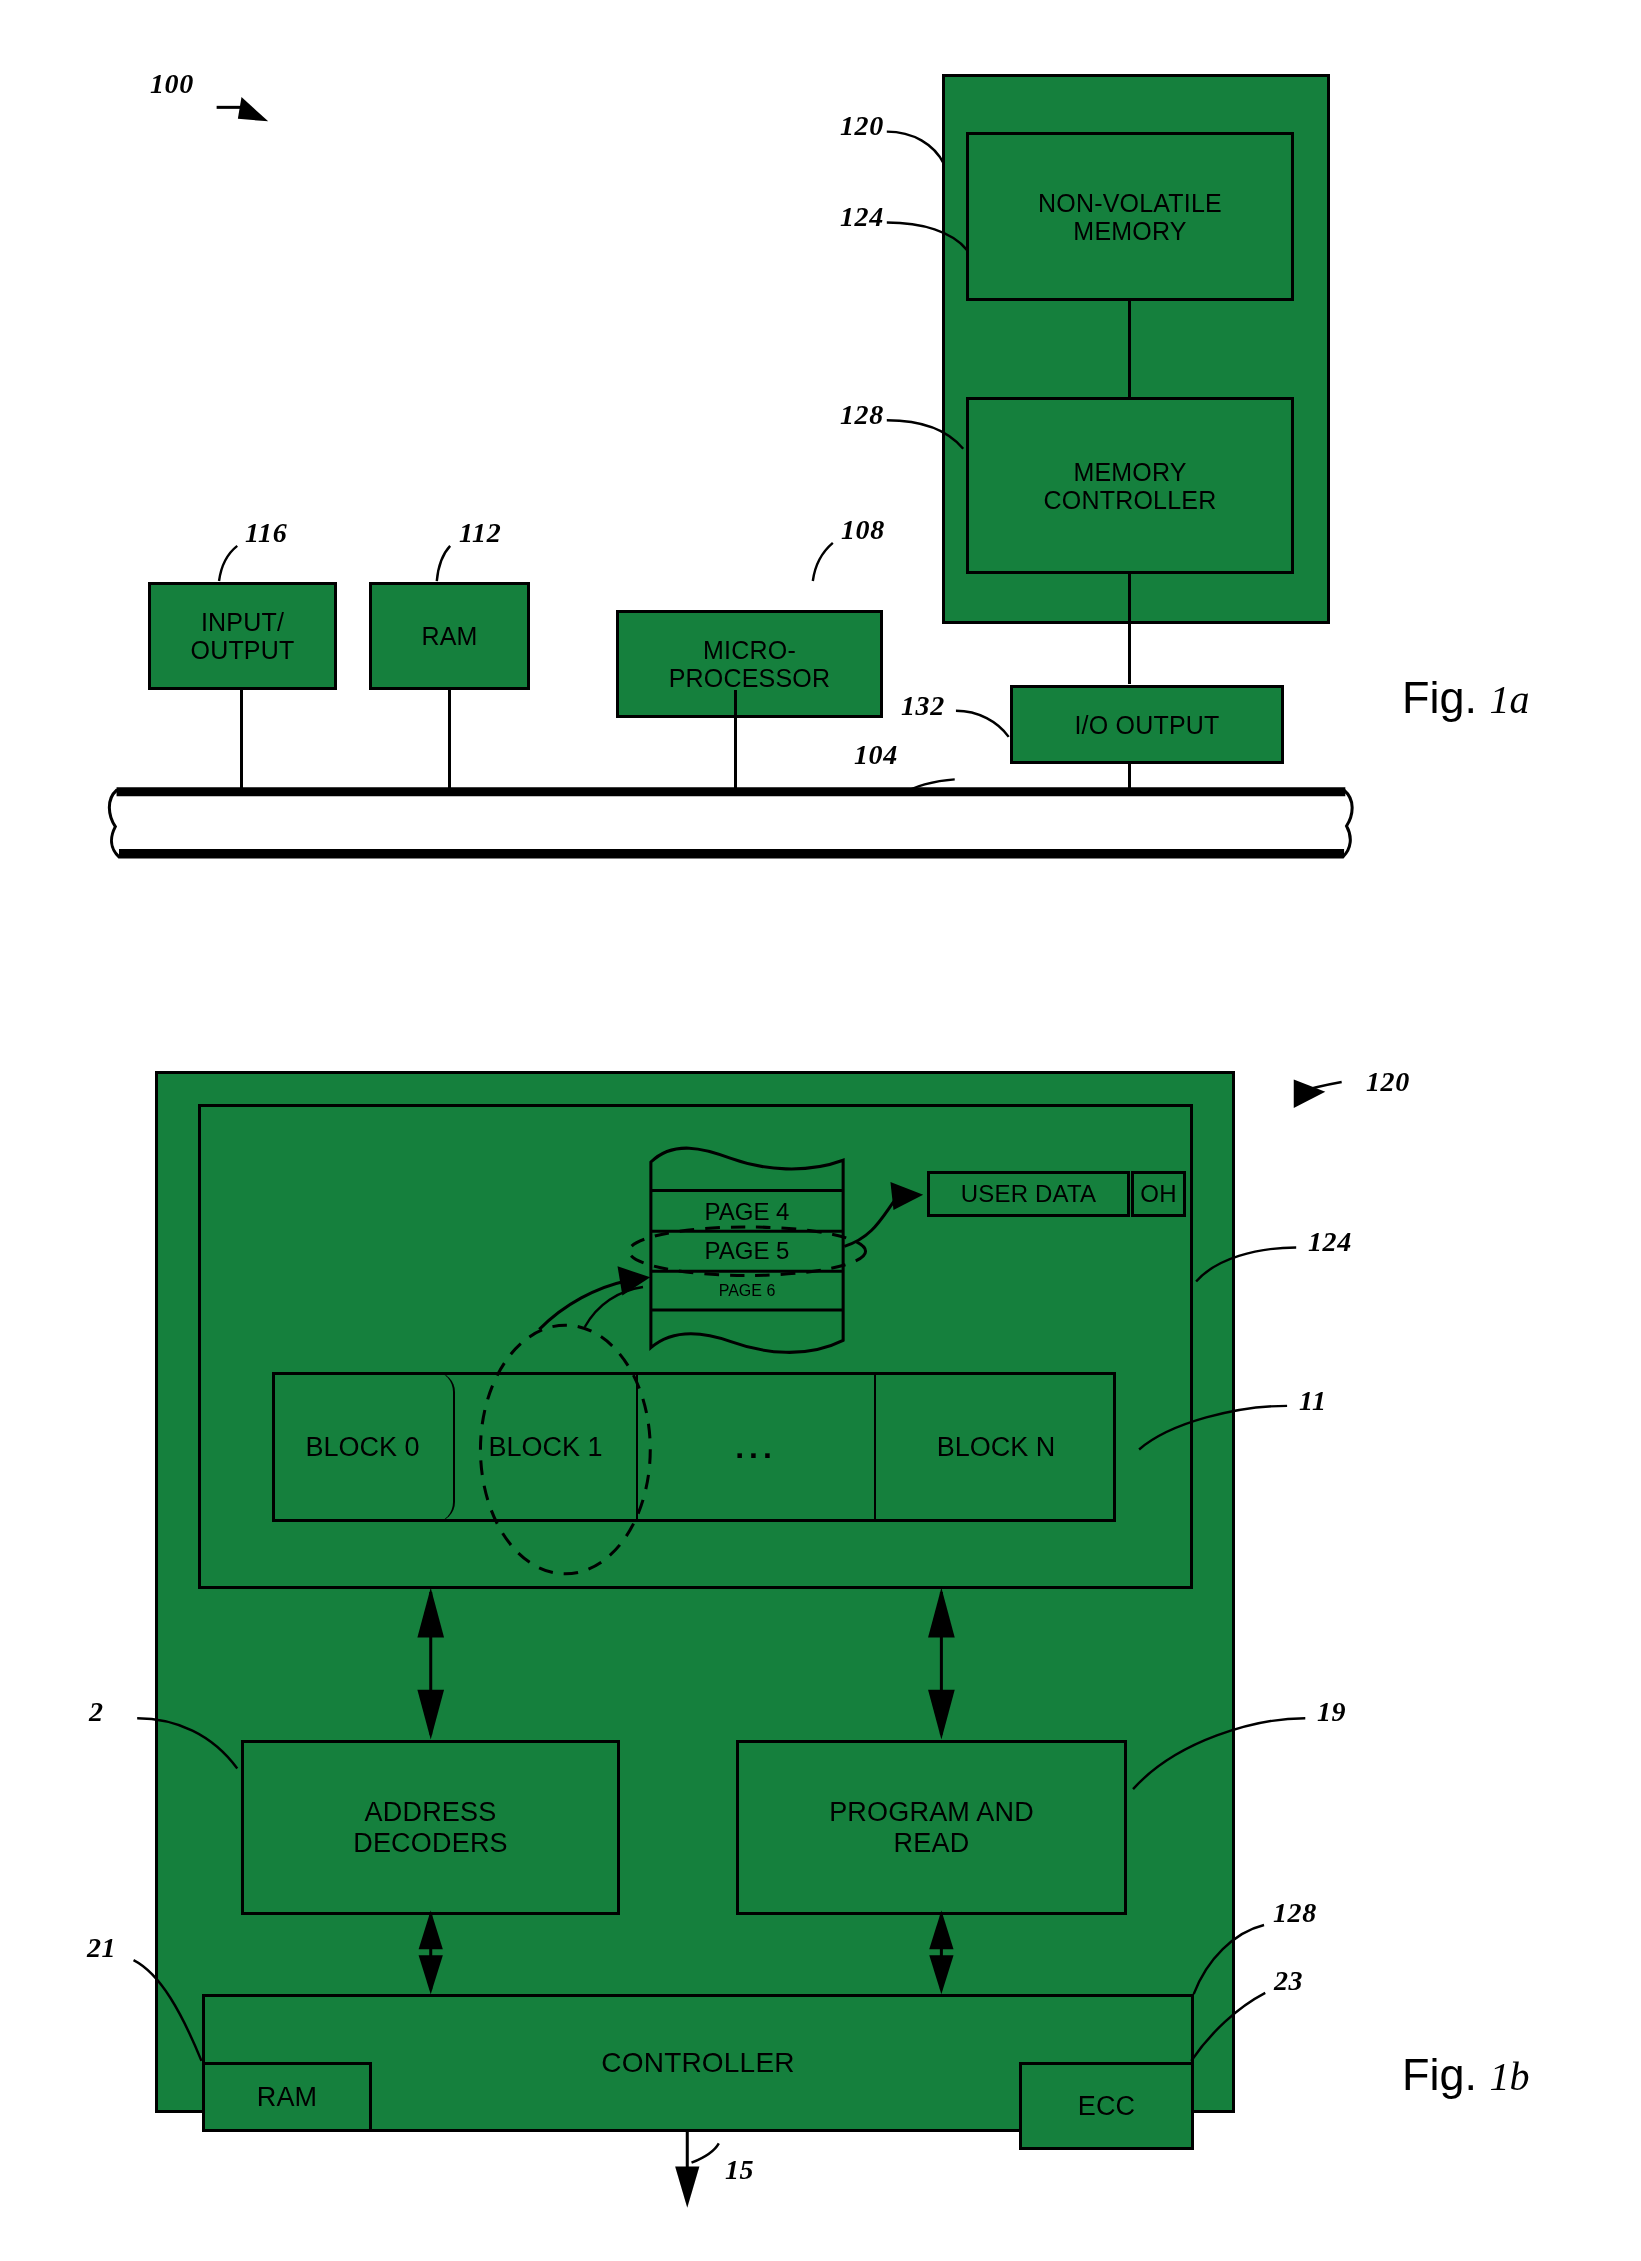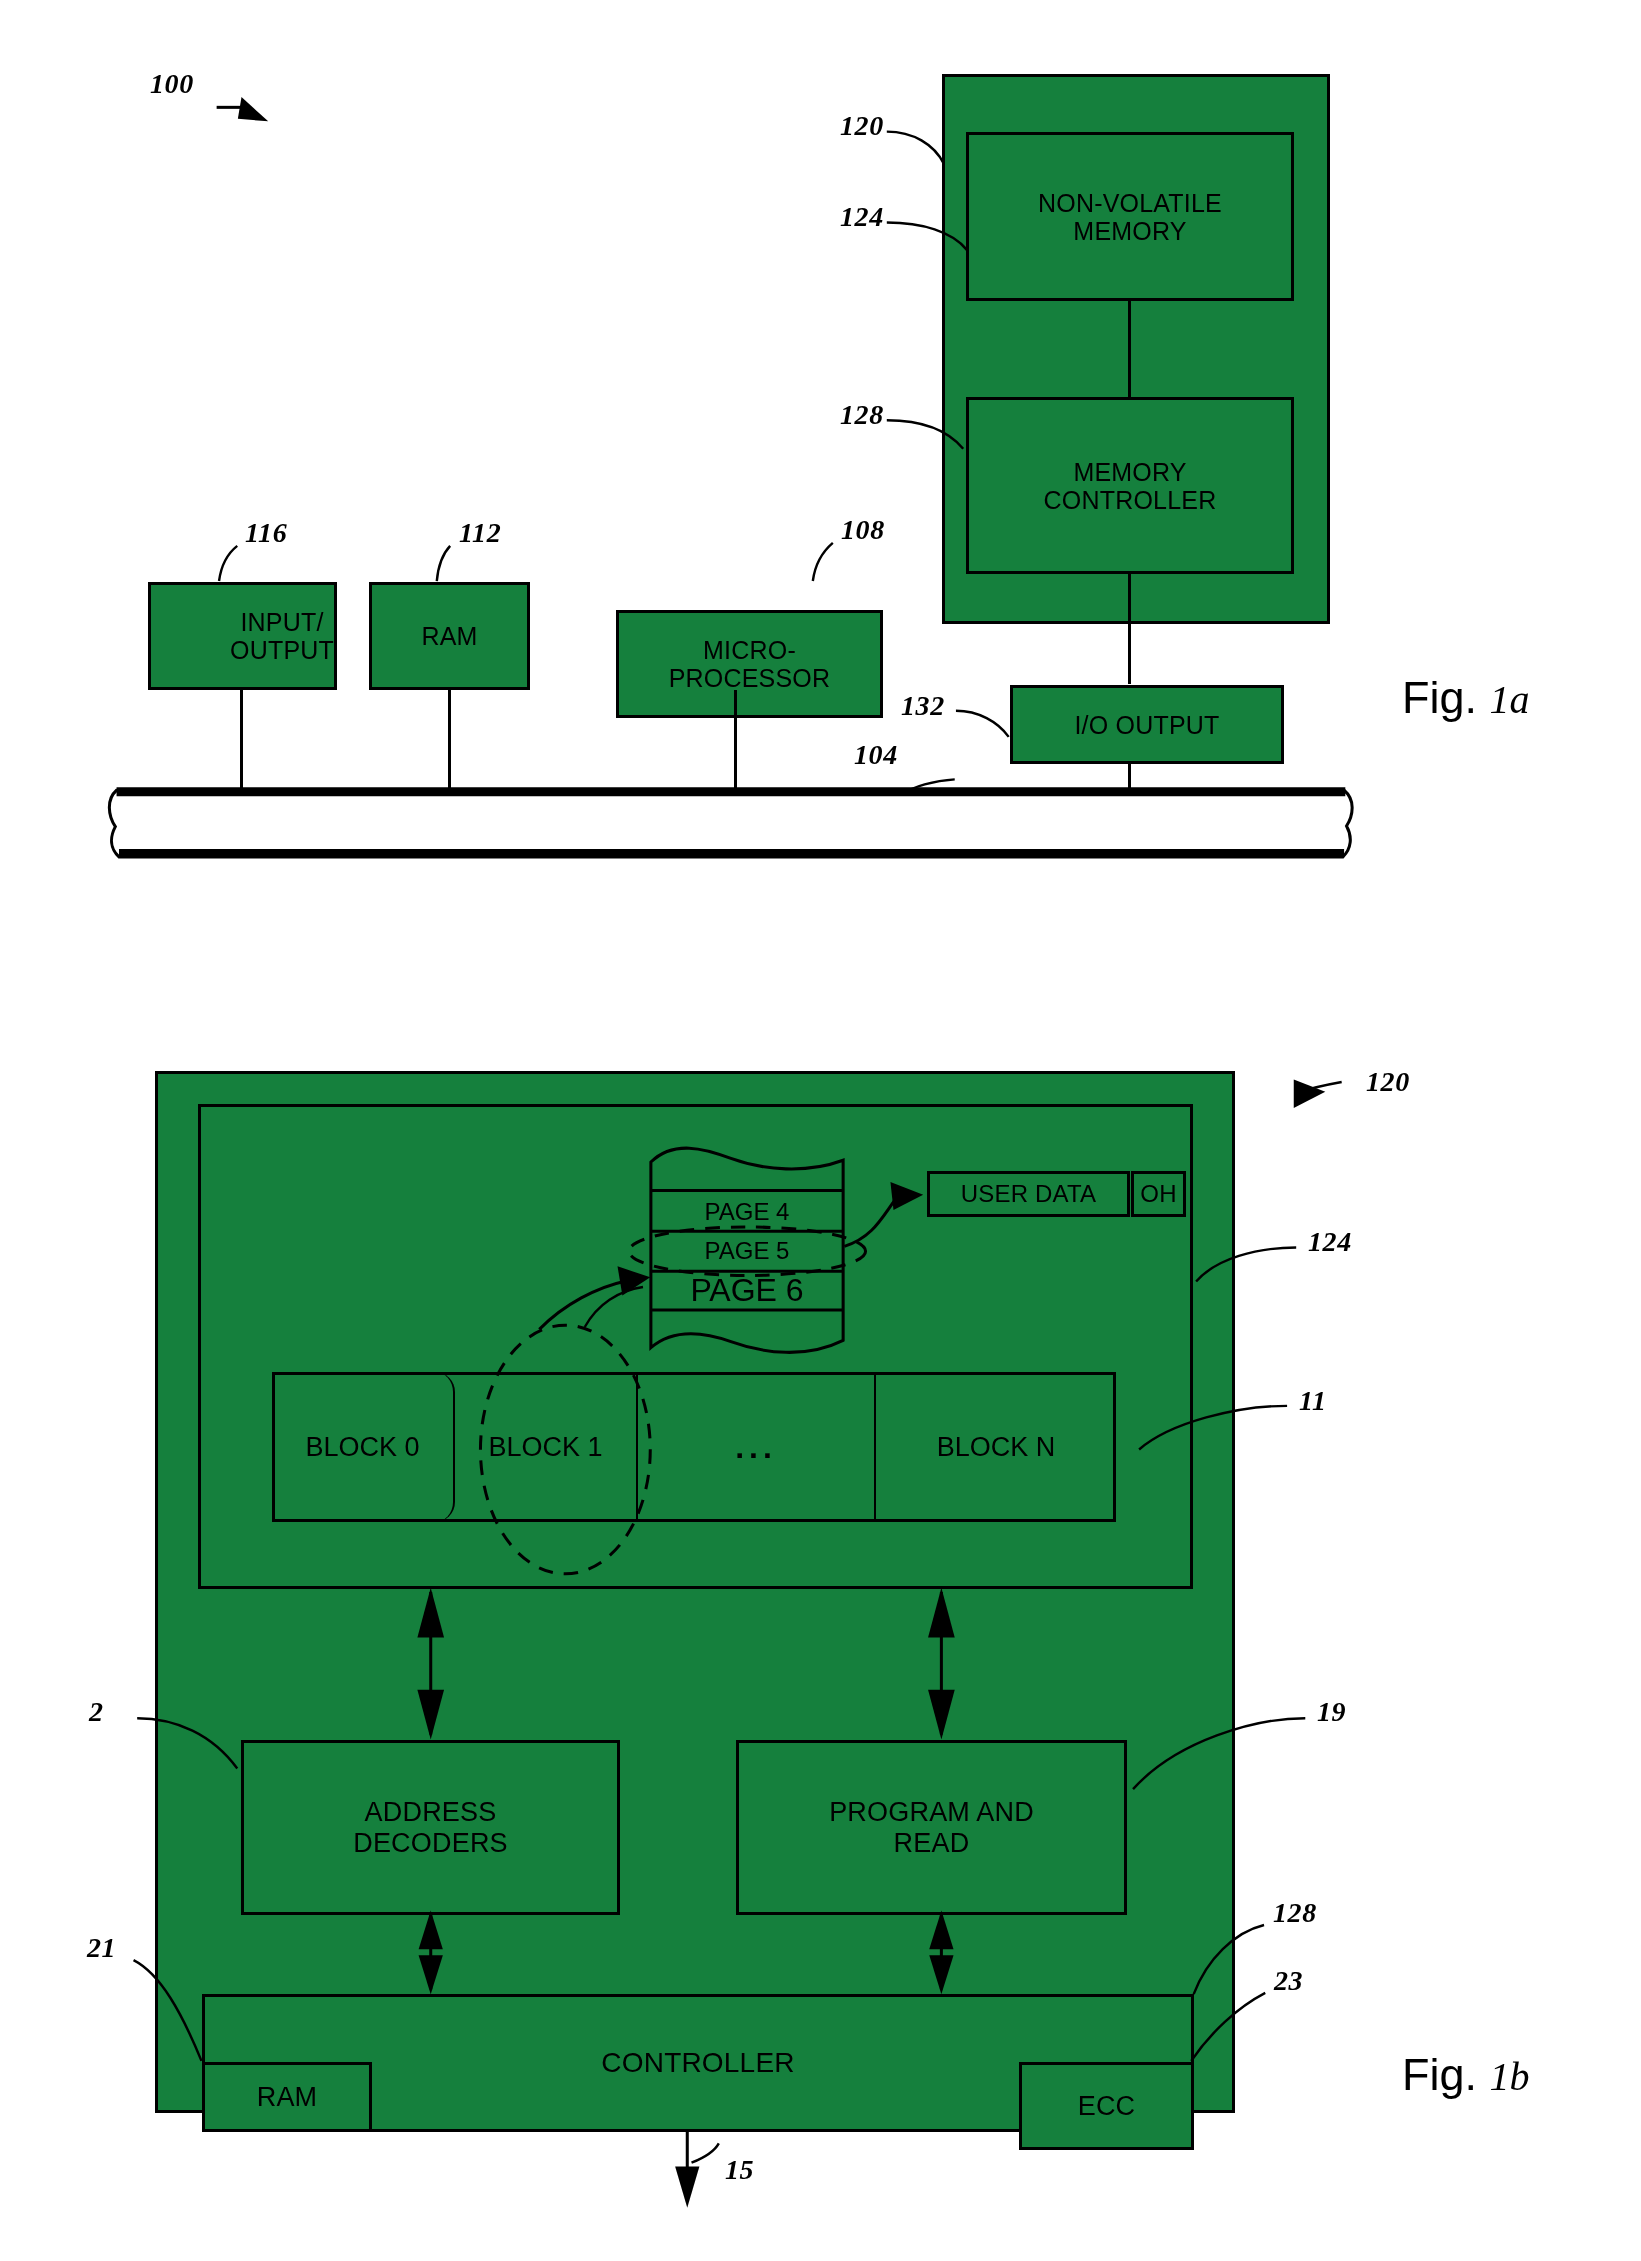--- a/index.html
+++ b/index.html
@@ -67,21 +67,21 @@
   <div class="vline" style="left:1128px;top:301px;height:96px;"></div>
 
   <div class="vline" style="left:1128px;top:574px;height:110px;"></div>
 
   <div class="box" style="left:1010px;top:685px;width:274px;height:79px;">
     <span class="lbl">I/O OUTPUT</span>
   </div>
 
   <div class="vline" style="left:1128px;top:764px;height:28px;"></div>
 
-  <div class="box" style="left:148px;top:582px;width:189px;height:108px;justify-content:flex-end;">
+  <div class="box" style="left:148px;top:582px;width:189px;height:108px;">
     <span class="lbl">INPUT/
 OUTPUT</span>
   </div>
   <div class="box" style="left:369px;top:582px;width:161px;height:108px;">
     <span class="lbl">RAM</span>
   </div>
   <div class="box" style="left:609px;top:610px;width:267px;height:108px;margin-left:7px;">
     <span class="lbl">MICRO-
 PROCESSOR</span>
   </div>
@@ -154,21 +154,21 @@
     <path class="stroke" d="M1073,2160 L1390,2160"></path>
   </svg>
 
   <div class="abs" style="left:651px;top:1191px;width:192px;height:41px;display:flex;align-items:center;justify-content:center;">
     <span class="lbl" style="font-size:24px;text-align:right;">PAGE 4</span>
   </div>
   <div class="abs" style="left:651px;top:1231px;width:192px;height:40px;display:flex;align-items:center;justify-content:center;">
     <span class="lbl" style="font-size:24px;">PAGE 5</span>
   </div>
   <div class="abs" style="left:651px;top:1271px;width:192px;height:39px;display:flex;align-items:center;justify-content:center;">
-    <span class="lbl" style="font-size:32px;">PAGE 6</span>
+    <span class="lbl" style="font-size:16px;">PAGE 6</span>
   </div>
 
   <svg style="left:0;top:0;width:1642px;height:2261px;" viewBox="0 0 2707 3728" width="1642" height="2261">
     <ellipse cx="1232" cy="2063" rx="195" ry="40" class="dash"></ellipse>
   </svg>
 
   <svg style="left:0;top:0;width:1642px;height:2261px;" viewBox="0 0 2707 3728" width="1642" height="2261">
     <path class="stroke" d="M1392,2055 C 1440,2040 1455,2005 1478,1975"></path>
     <path class="fillblk" d="M1468,1949 L1522,1970 L1473,1995 Z"></path>
   </svg>

